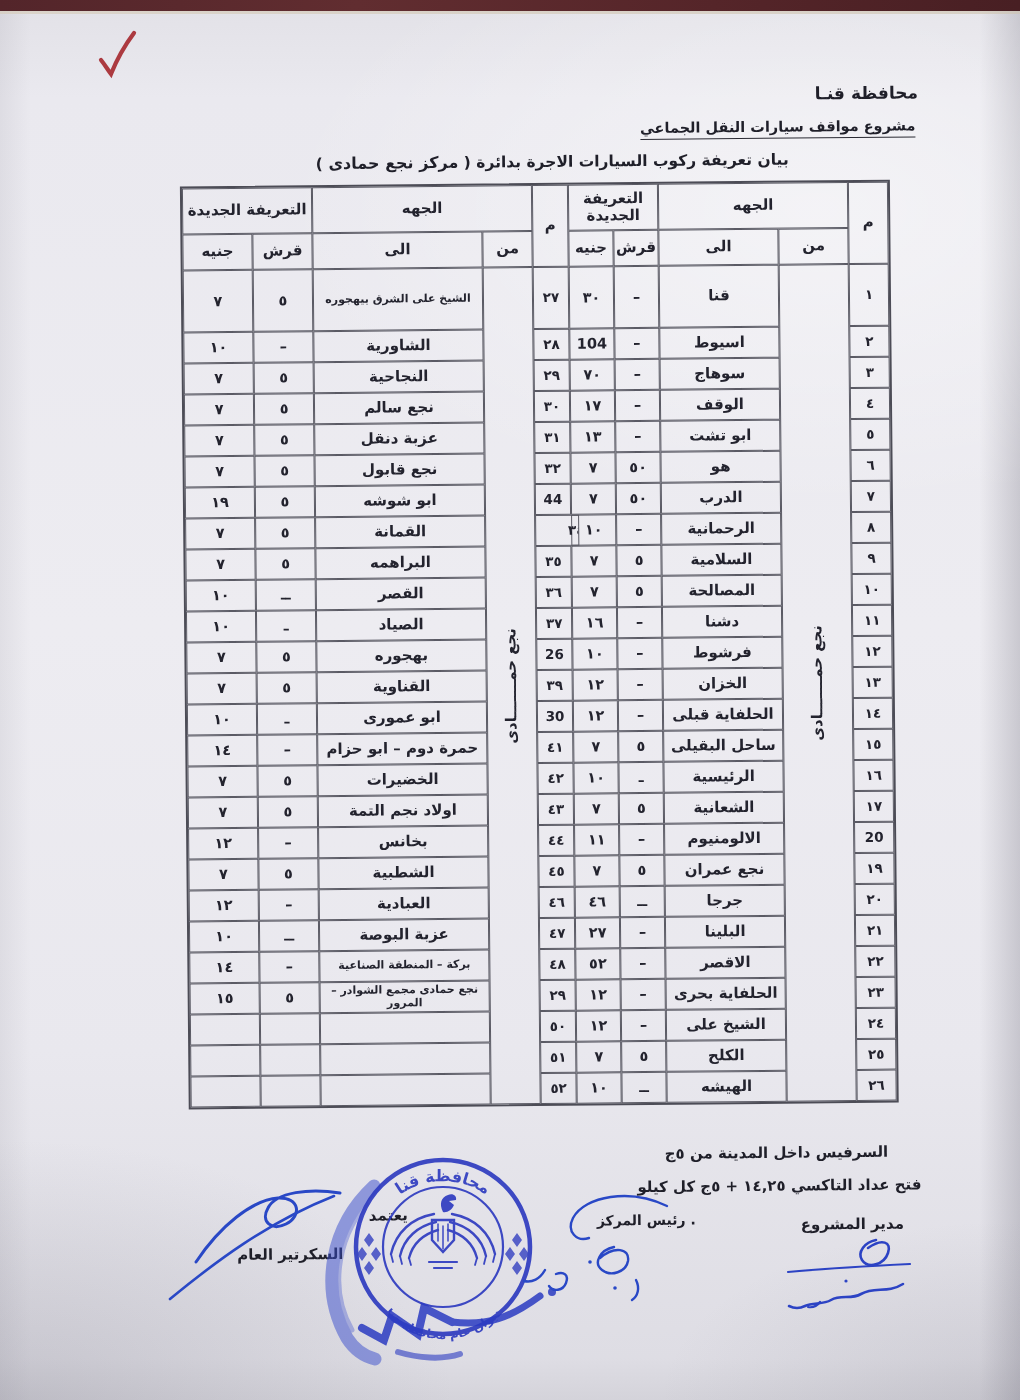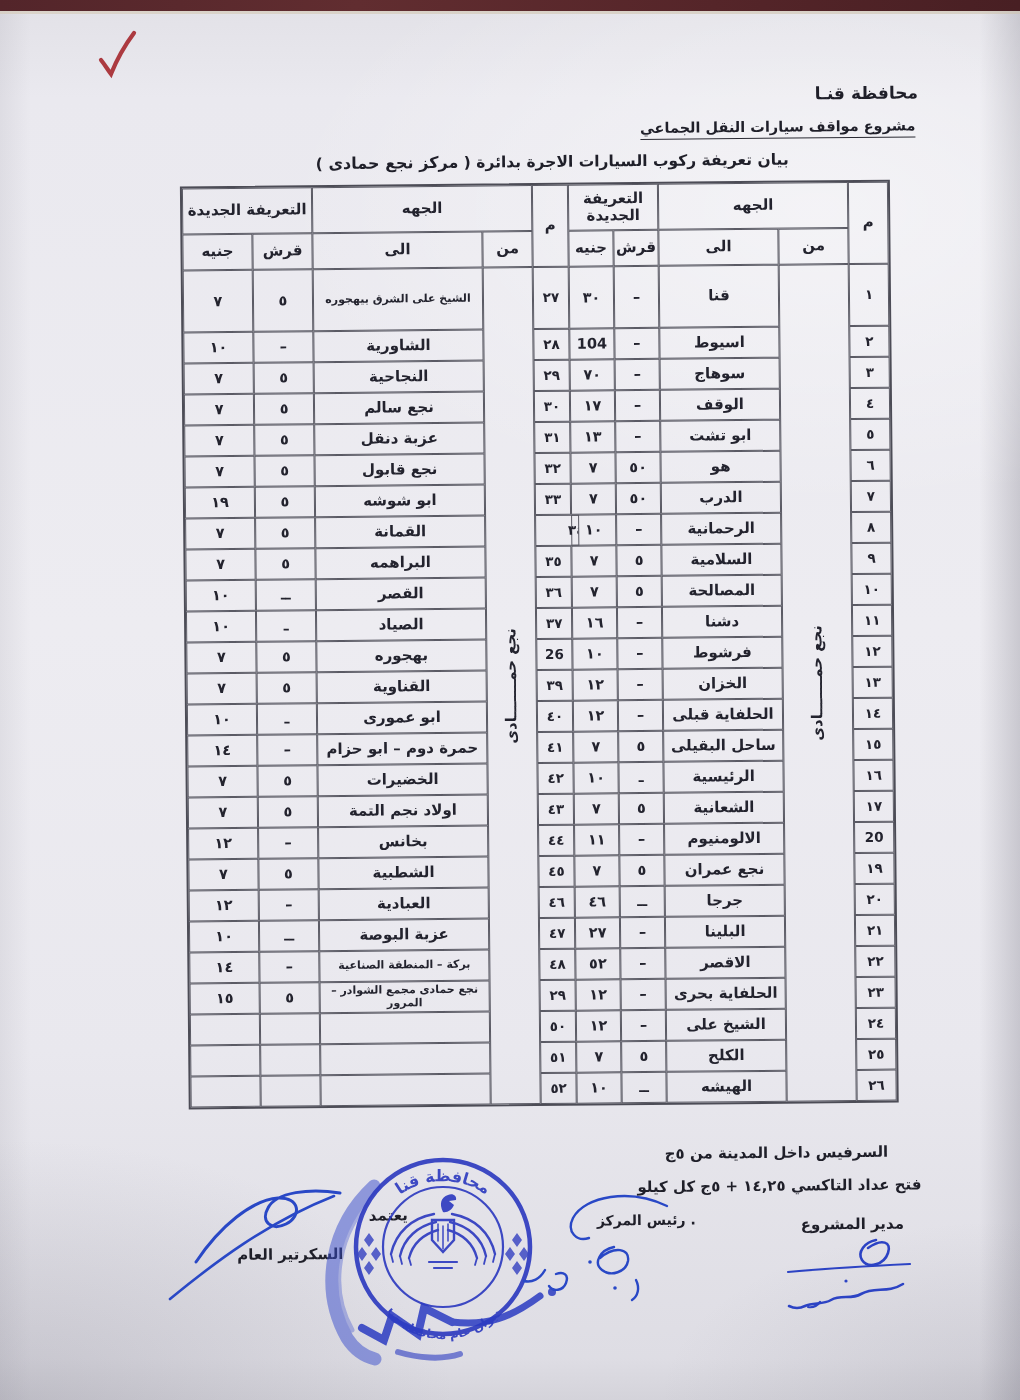--- a/index.html
+++ b/index.html
@@ -123,21 +123,21 @@
         <div class="cell val" style="grid-area: 8 / 7;">٥٠</div>
         <div class="cell val" style="grid-area: 8 / 6;">٧</div>
         <div class="cell num" style="grid-area: 8 / 5;">٣٢</div>
         <div class="cell wrap2" style="grid-area: 8 / 3;">نجع قابول</div>
         <div class="cell val" style="grid-area: 8 / 2;">٥</div>
         <div class="cell val" style="grid-area: 8 / 1;">٧</div>
         <div class="cell num" style="grid-area: 9 / 10;">٧</div>
         <div class="cell wrap2" style="grid-area: 9 / 8;">الدرب</div>
         <div class="cell val" style="grid-area: 9 / 7;">٥٠</div>
         <div class="cell val" style="grid-area: 9 / 6;">٧</div>
-        <div class="cell num" style="grid-area: 9 / 5;">٣٣</div>
+        <div class="cell num" style="grid-area: 9 / 5;">44</div>
         <div class="cell wrap2" style="grid-area: 9 / 3;">ابو شوشه</div>
         <div class="cell val" style="grid-area: 9 / 2;">٥</div>
         <div class="cell val" style="grid-area: 9 / 1;">١٩</div>
         <div class="cell num" style="grid-area: 10 / 10;">٨</div>
         <div class="cell wrap2" style="grid-area: 10 / 8;">الرحمانية</div>
         <div class="cell val" style="grid-area: 10 / 7;">–</div>
         <div class="cell val" style="grid-area: 10 / 6;">١٠</div>
         <div class="cell num" style="grid-area: 10 / 5; padding-left: 40px;">٣٤</div>
         <div class="cell wrap2" style="grid-area: 10 / 3;">القمانة</div>
         <div class="cell val" style="grid-area: 10 / 2;">٥</div>
@@ -179,21 +179,21 @@
         <div class="cell val" style="grid-area: 15 / 7;">–</div>
         <div class="cell val" style="grid-area: 15 / 6;">١٢</div>
         <div class="cell num" style="grid-area: 15 / 5;">٣٩</div>
         <div class="cell wrap2" style="grid-area: 15 / 3;">القناوية</div>
         <div class="cell val" style="grid-area: 15 / 2;">٥</div>
         <div class="cell val" style="grid-area: 15 / 1;">٧</div>
         <div class="cell num" style="grid-area: 16 / 10;">١٤</div>
         <div class="cell wrap2" style="grid-area: 16 / 8;">الحلفاية قبلى</div>
         <div class="cell val" style="grid-area: 16 / 7;">–</div>
         <div class="cell val" style="grid-area: 16 / 6;">١٢</div>
-        <div class="cell num" style="grid-area: 16 / 5;">٤٠</div>
+        <div class="cell num" style="grid-area: 16 / 5;">30</div>
         <div class="cell wrap2" style="grid-area: 16 / 3;">ابو عمورى</div>
         <div class="cell val" style="grid-area: 16 / 2;">ـ</div>
         <div class="cell val" style="grid-area: 16 / 1;">١٠</div>
         <div class="cell num" style="grid-area: 17 / 10;">١٥</div>
         <div class="cell wrap2" style="grid-area: 17 / 8;">ساحل البقيلى</div>
         <div class="cell val" style="grid-area: 17 / 7;">٥</div>
         <div class="cell val" style="grid-area: 17 / 6;">٧</div>
         <div class="cell num" style="grid-area: 17 / 5;">٤١</div>
         <div class="cell wrap2" style="grid-area: 17 / 3;">حمرة دوم – ابو حزام</div>
         <div class="cell val" style="grid-area: 17 / 2;">–</div>

